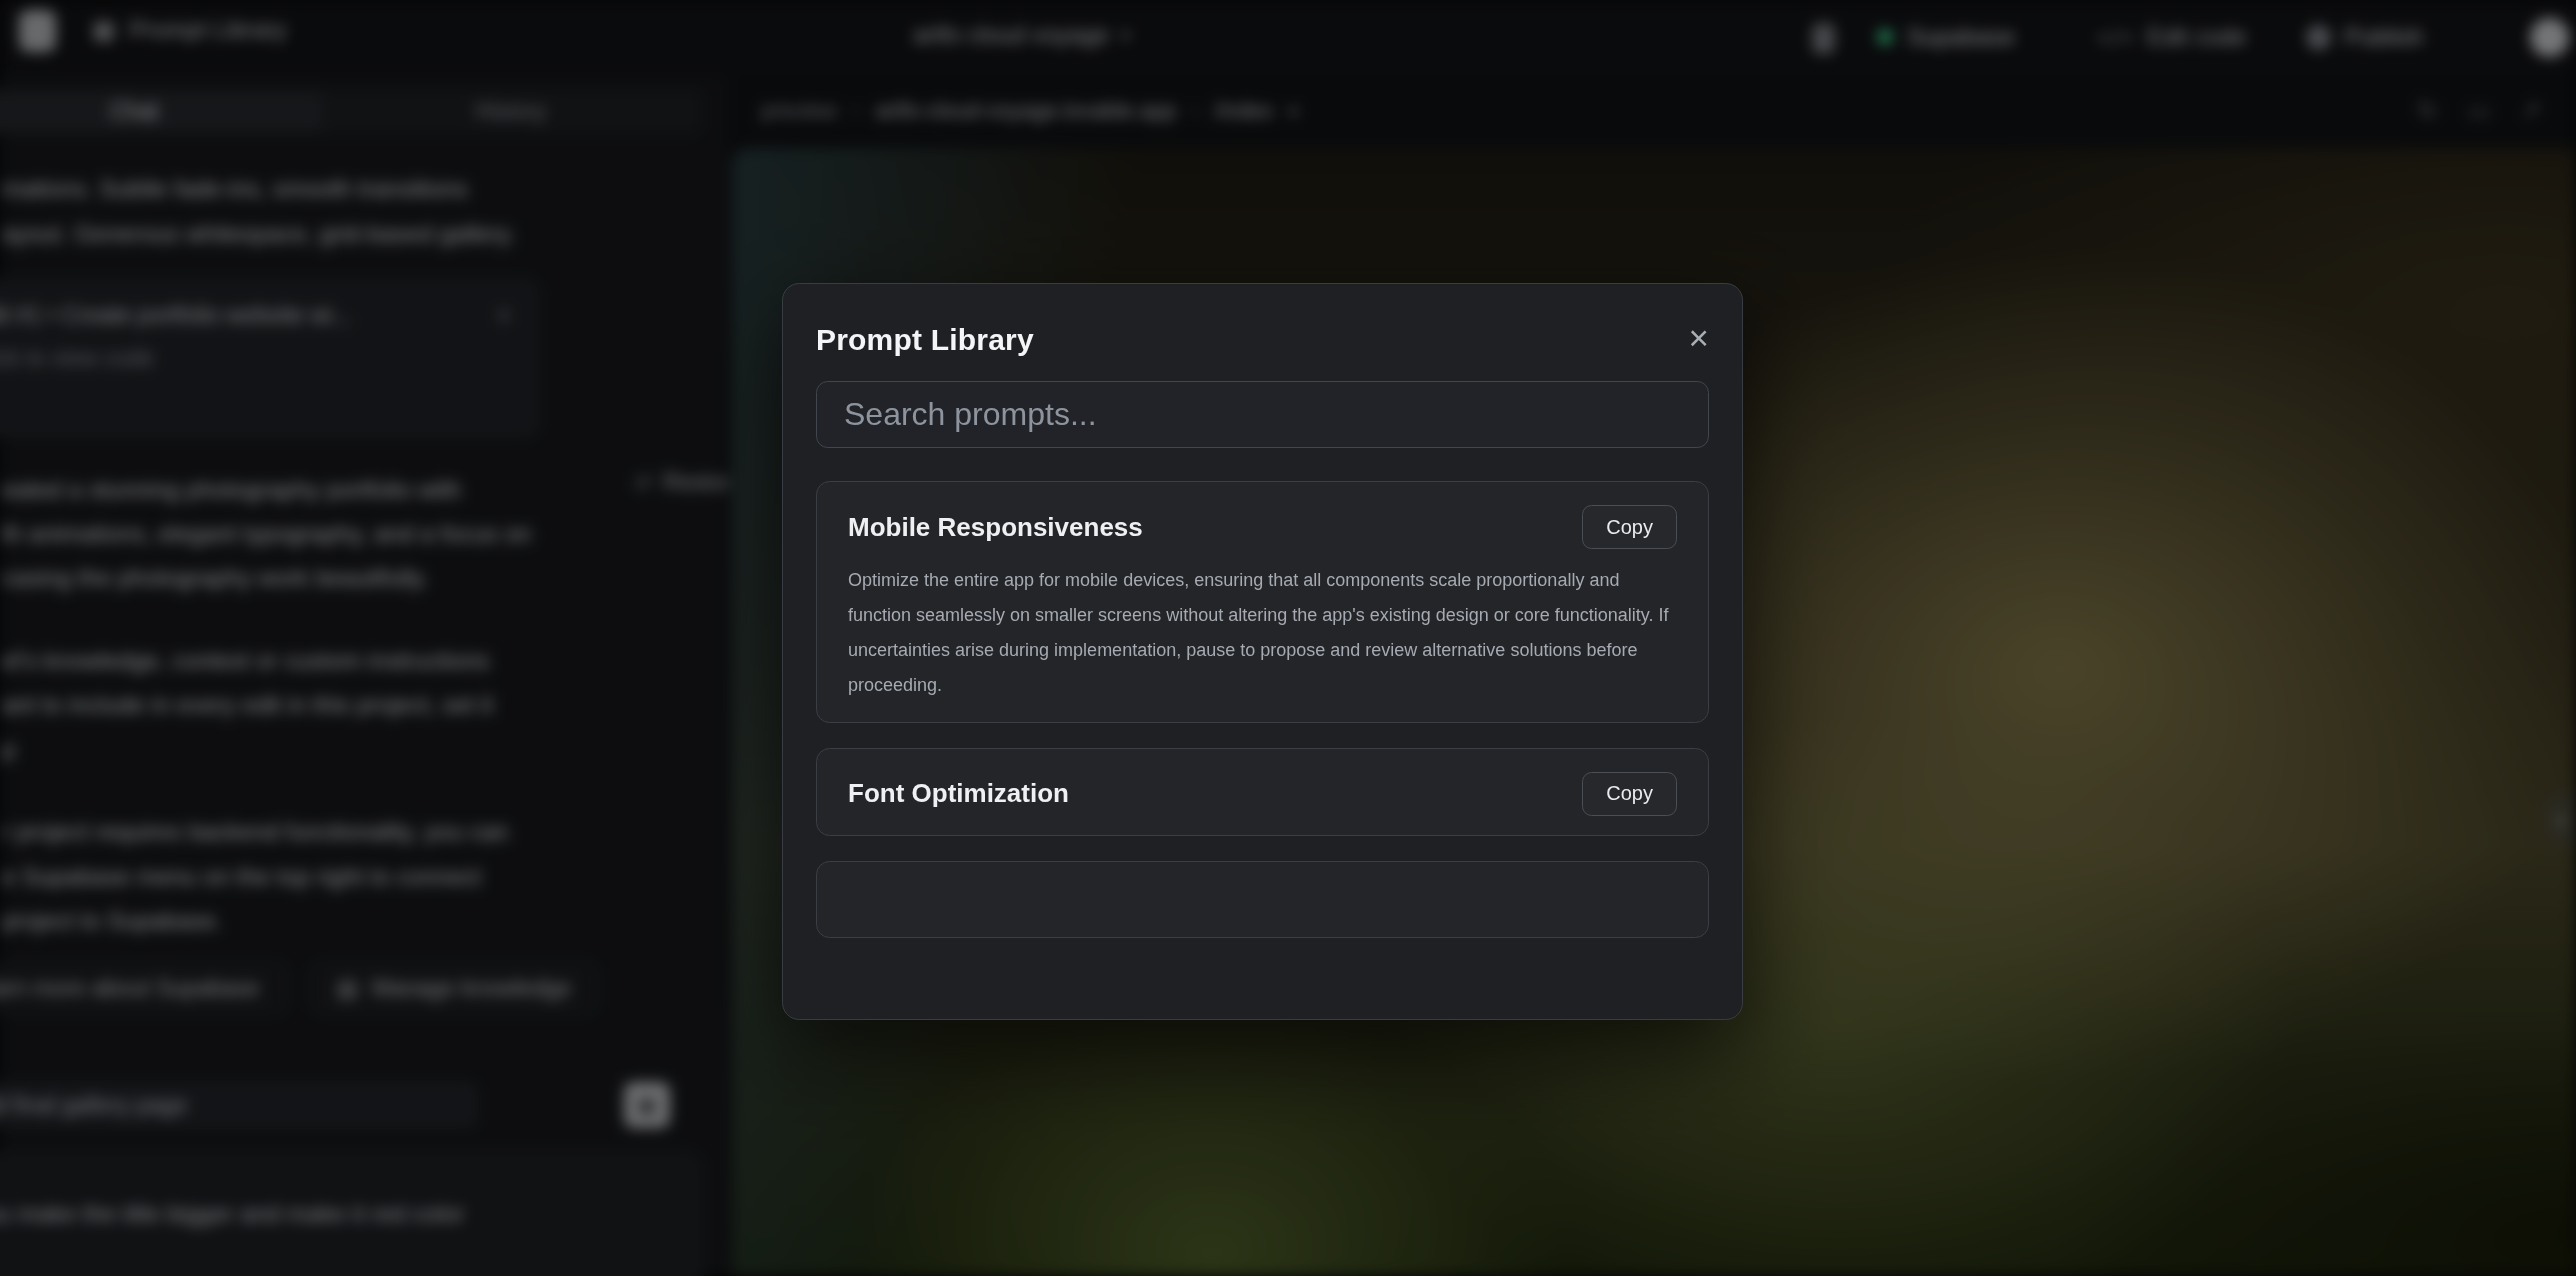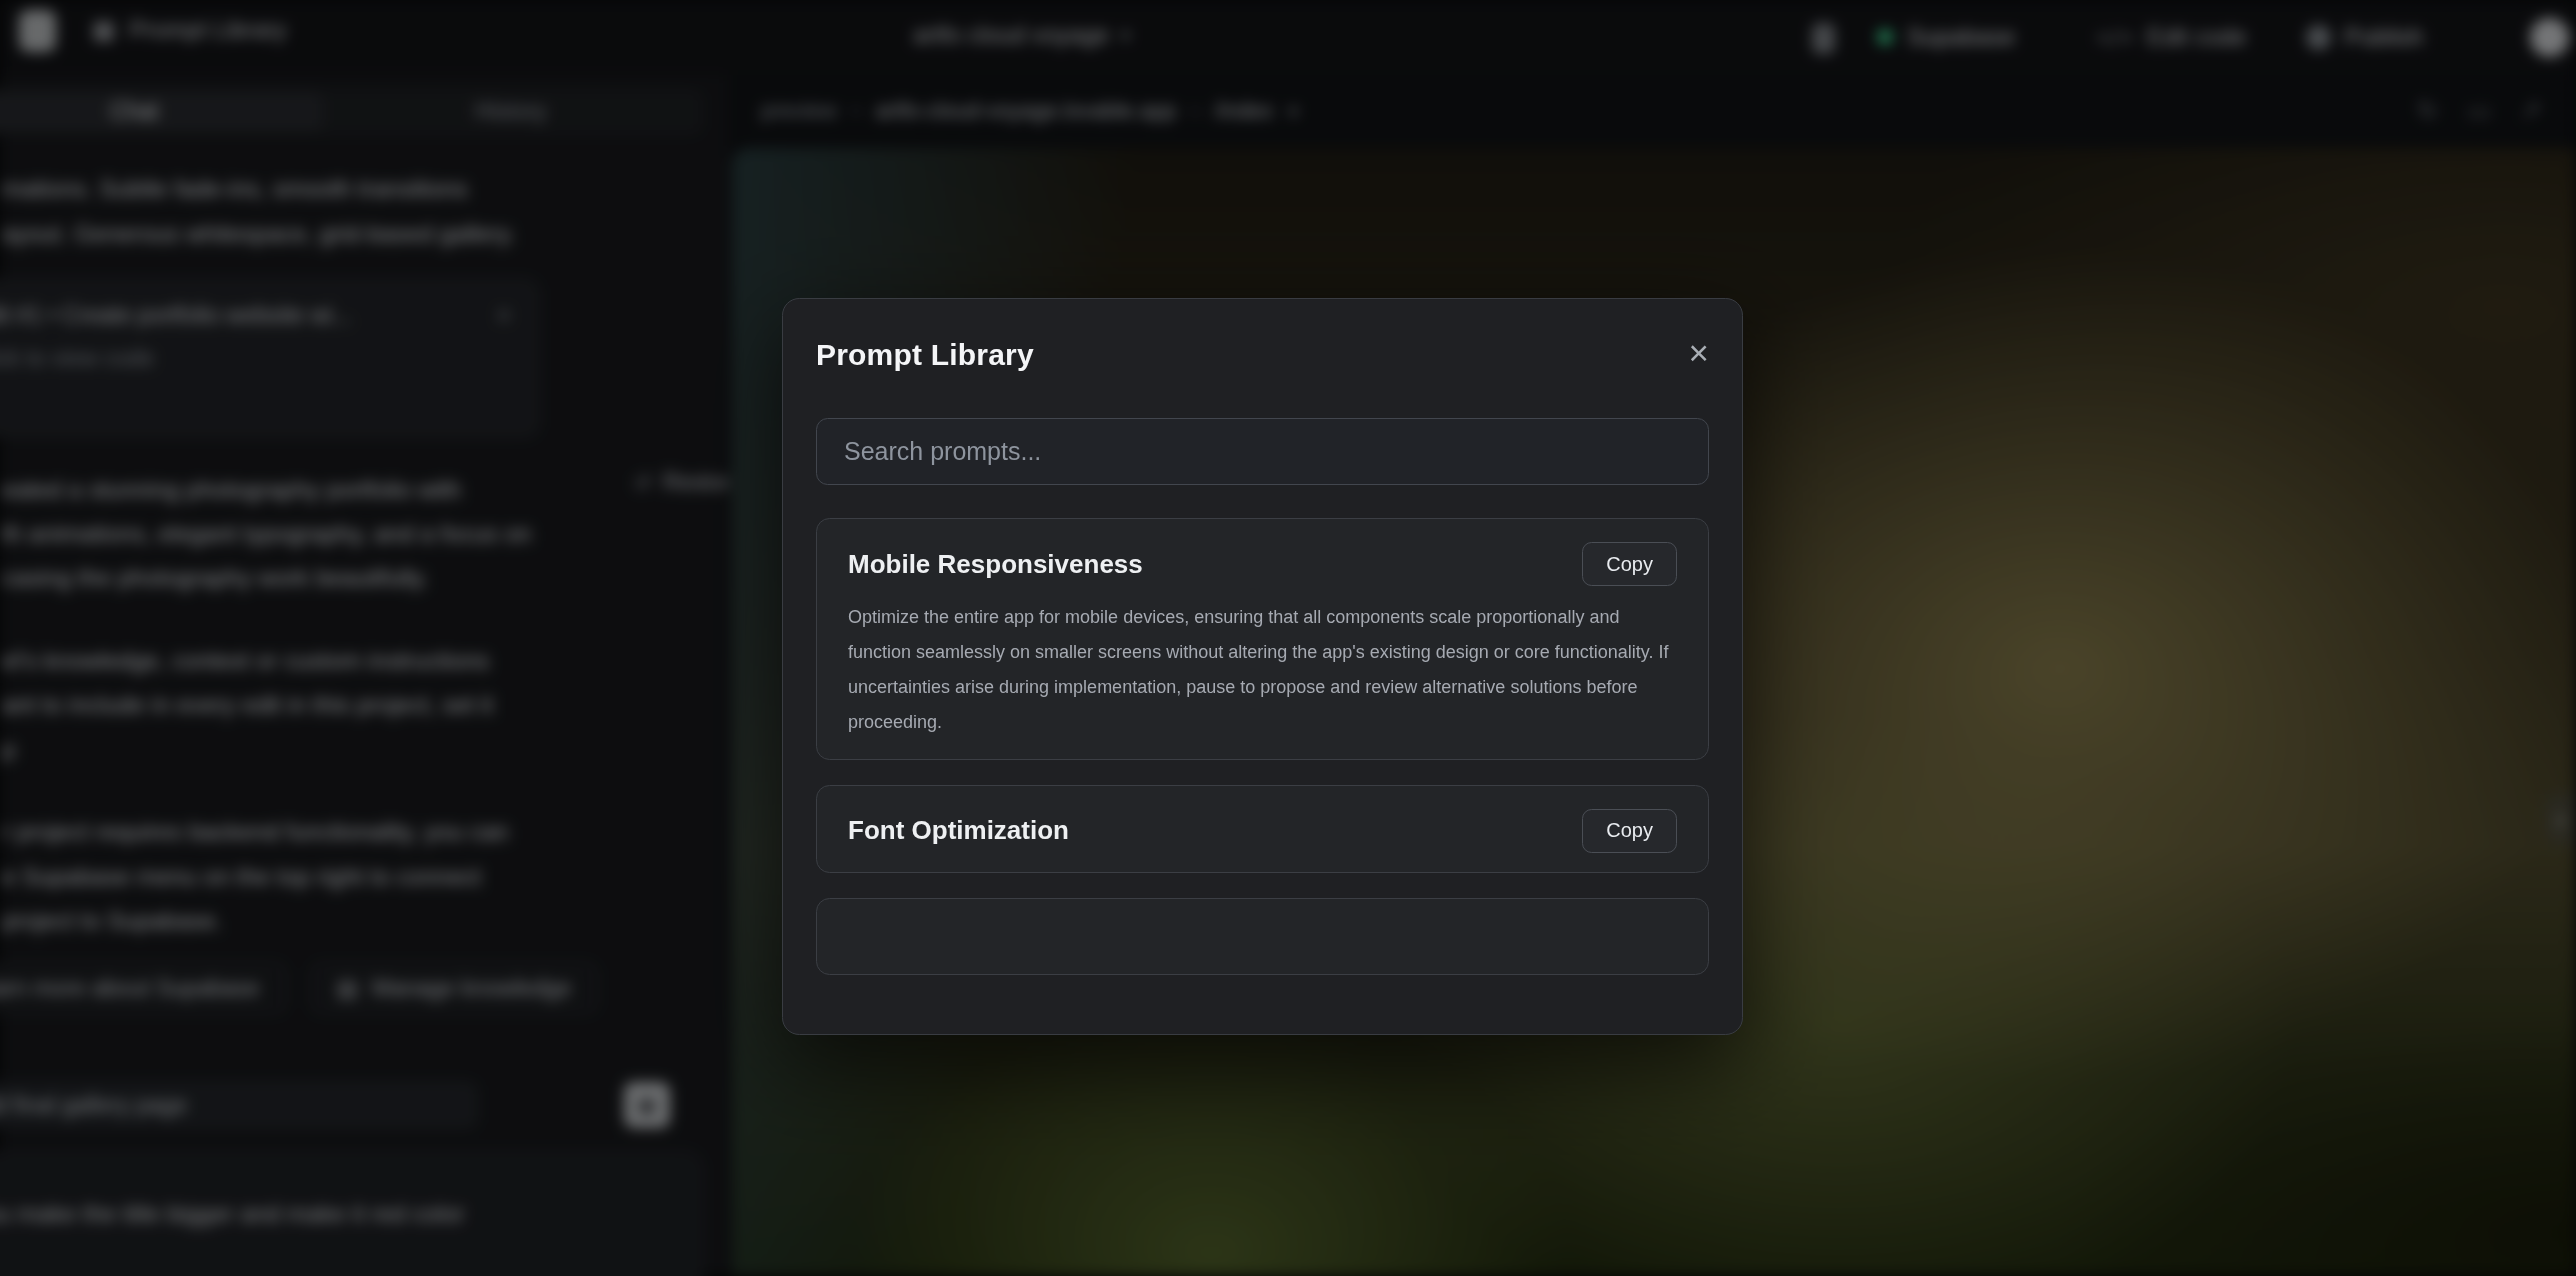--- a/index.html
+++ b/index.html
@@ -62,25 +62,25 @@
       radial-gradient(963px 462px at 96% 14%, rgba(58,50,30,.85), rgba(58,50,30,0) 65%),
       radial-gradient(866px 347px at 100% 96%, rgba(22,24,9,.85), rgba(22,24,9,0) 60%),
       linear-gradient(100deg, rgba(40,62,66,.85) 0%, rgba(40,62,66,0) 20%),
       linear-gradient(180deg,#1d1a12 0%,#3a3420 45%,#4a452a 62%,#2c3118 82%,#20290f 100%);}
   .edge-handle{position:absolute;right:0;top:645px;width:31px;height:52px;background:rgba(72,74,70,.55);border-radius:13.5px 0 0 13.5px;display:flex;align-items:center;justify-content:center;color:#d7dadc;font-size:27px;}
 
   
   .veil{position:absolute;inset:0;background:rgba(0,0,0,.42);}
 
   
-  .modal{position:absolute;left:782px;top:298px;width:961px;height:737px;background:#1f2023;border:1px solid #393c42;border-radius:17.3px;box-shadow:0 29px 87px rgba(0,0,0,.65);padding:39px 33px 0;box-sizing:border-box;overflow:hidden;}
+  .modal{position:absolute;left:782px;top:283px;width:961px;height:737px;background:#1f2023;border:1px solid #393c42;border-radius:17.3px;box-shadow:0 29px 87px rgba(0,0,0,.65);padding:39px 33px 0;box-sizing:border-box;overflow:hidden;}
   .modal-head{display:flex;justify-content:space-between;align-items:flex-start;height:42px;}
   .modal-title{margin:0;font-size:30px;font-weight:600;color:#f4f5f7;letter-spacing:0.2px;}
   .modal-close{background:none;border:none;padding:0;cursor:pointer;color:#a9aeb5;font-size:35px;line-height:29px;font-family:inherit;}
-  .search{margin-top:38px;width:100%;height:67px;box-sizing:border-box;background:#212328;border:1.4px solid #42464e;border-radius:11.6px;color:#e6e8ec;font-size:25px;padding:16px 27px;font-family:inherit;outline:none;}
+  .search{margin-top:16px;width:100%;height:67px;box-sizing:border-box;background:#212328;border:1.4px solid #42464e;border-radius:11.6px;color:#e6e8ec;font-size:32px;padding:16px 27px;font-family:inherit;outline:none;}
   .search::placeholder{color:#8e949e;}
   .plist{margin-top:33px;height:535px;overflow:hidden;position:relative;}
   .pcard{background:#232528;border:1.4px solid #3b3e44;border-radius:13.5px;padding:23px 31px 19px;box-sizing:border-box;margin-bottom:25px;}
   .pc-head{display:flex;justify-content:space-between;align-items:center;}
   .pc-title{font-size:26px;font-weight:600;color:#eef0f2;}
   .copy-btn{background:#26282c;border:1.4px solid #4a4e55;border-radius:9.6px;color:#e8ebef;font-size:20px;padding:9.6px 23px;font-family:inherit;cursor:pointer;}
   .pc-desc{margin-top:13.5px;font-size:18px;line-height:35px;color:#a6aab2;}
   .pcard.partial{height:77px;margin-top:17.3px;}
   .list-fade{position:absolute;left:-1.9px;right:-1.9px;bottom:0;height:62px;background:linear-gradient(180deg,rgba(31,32,35,0) 0%,rgba(31,32,35,.92) 70%,#1f2023 100%);pointer-events:none;}
 </style>

